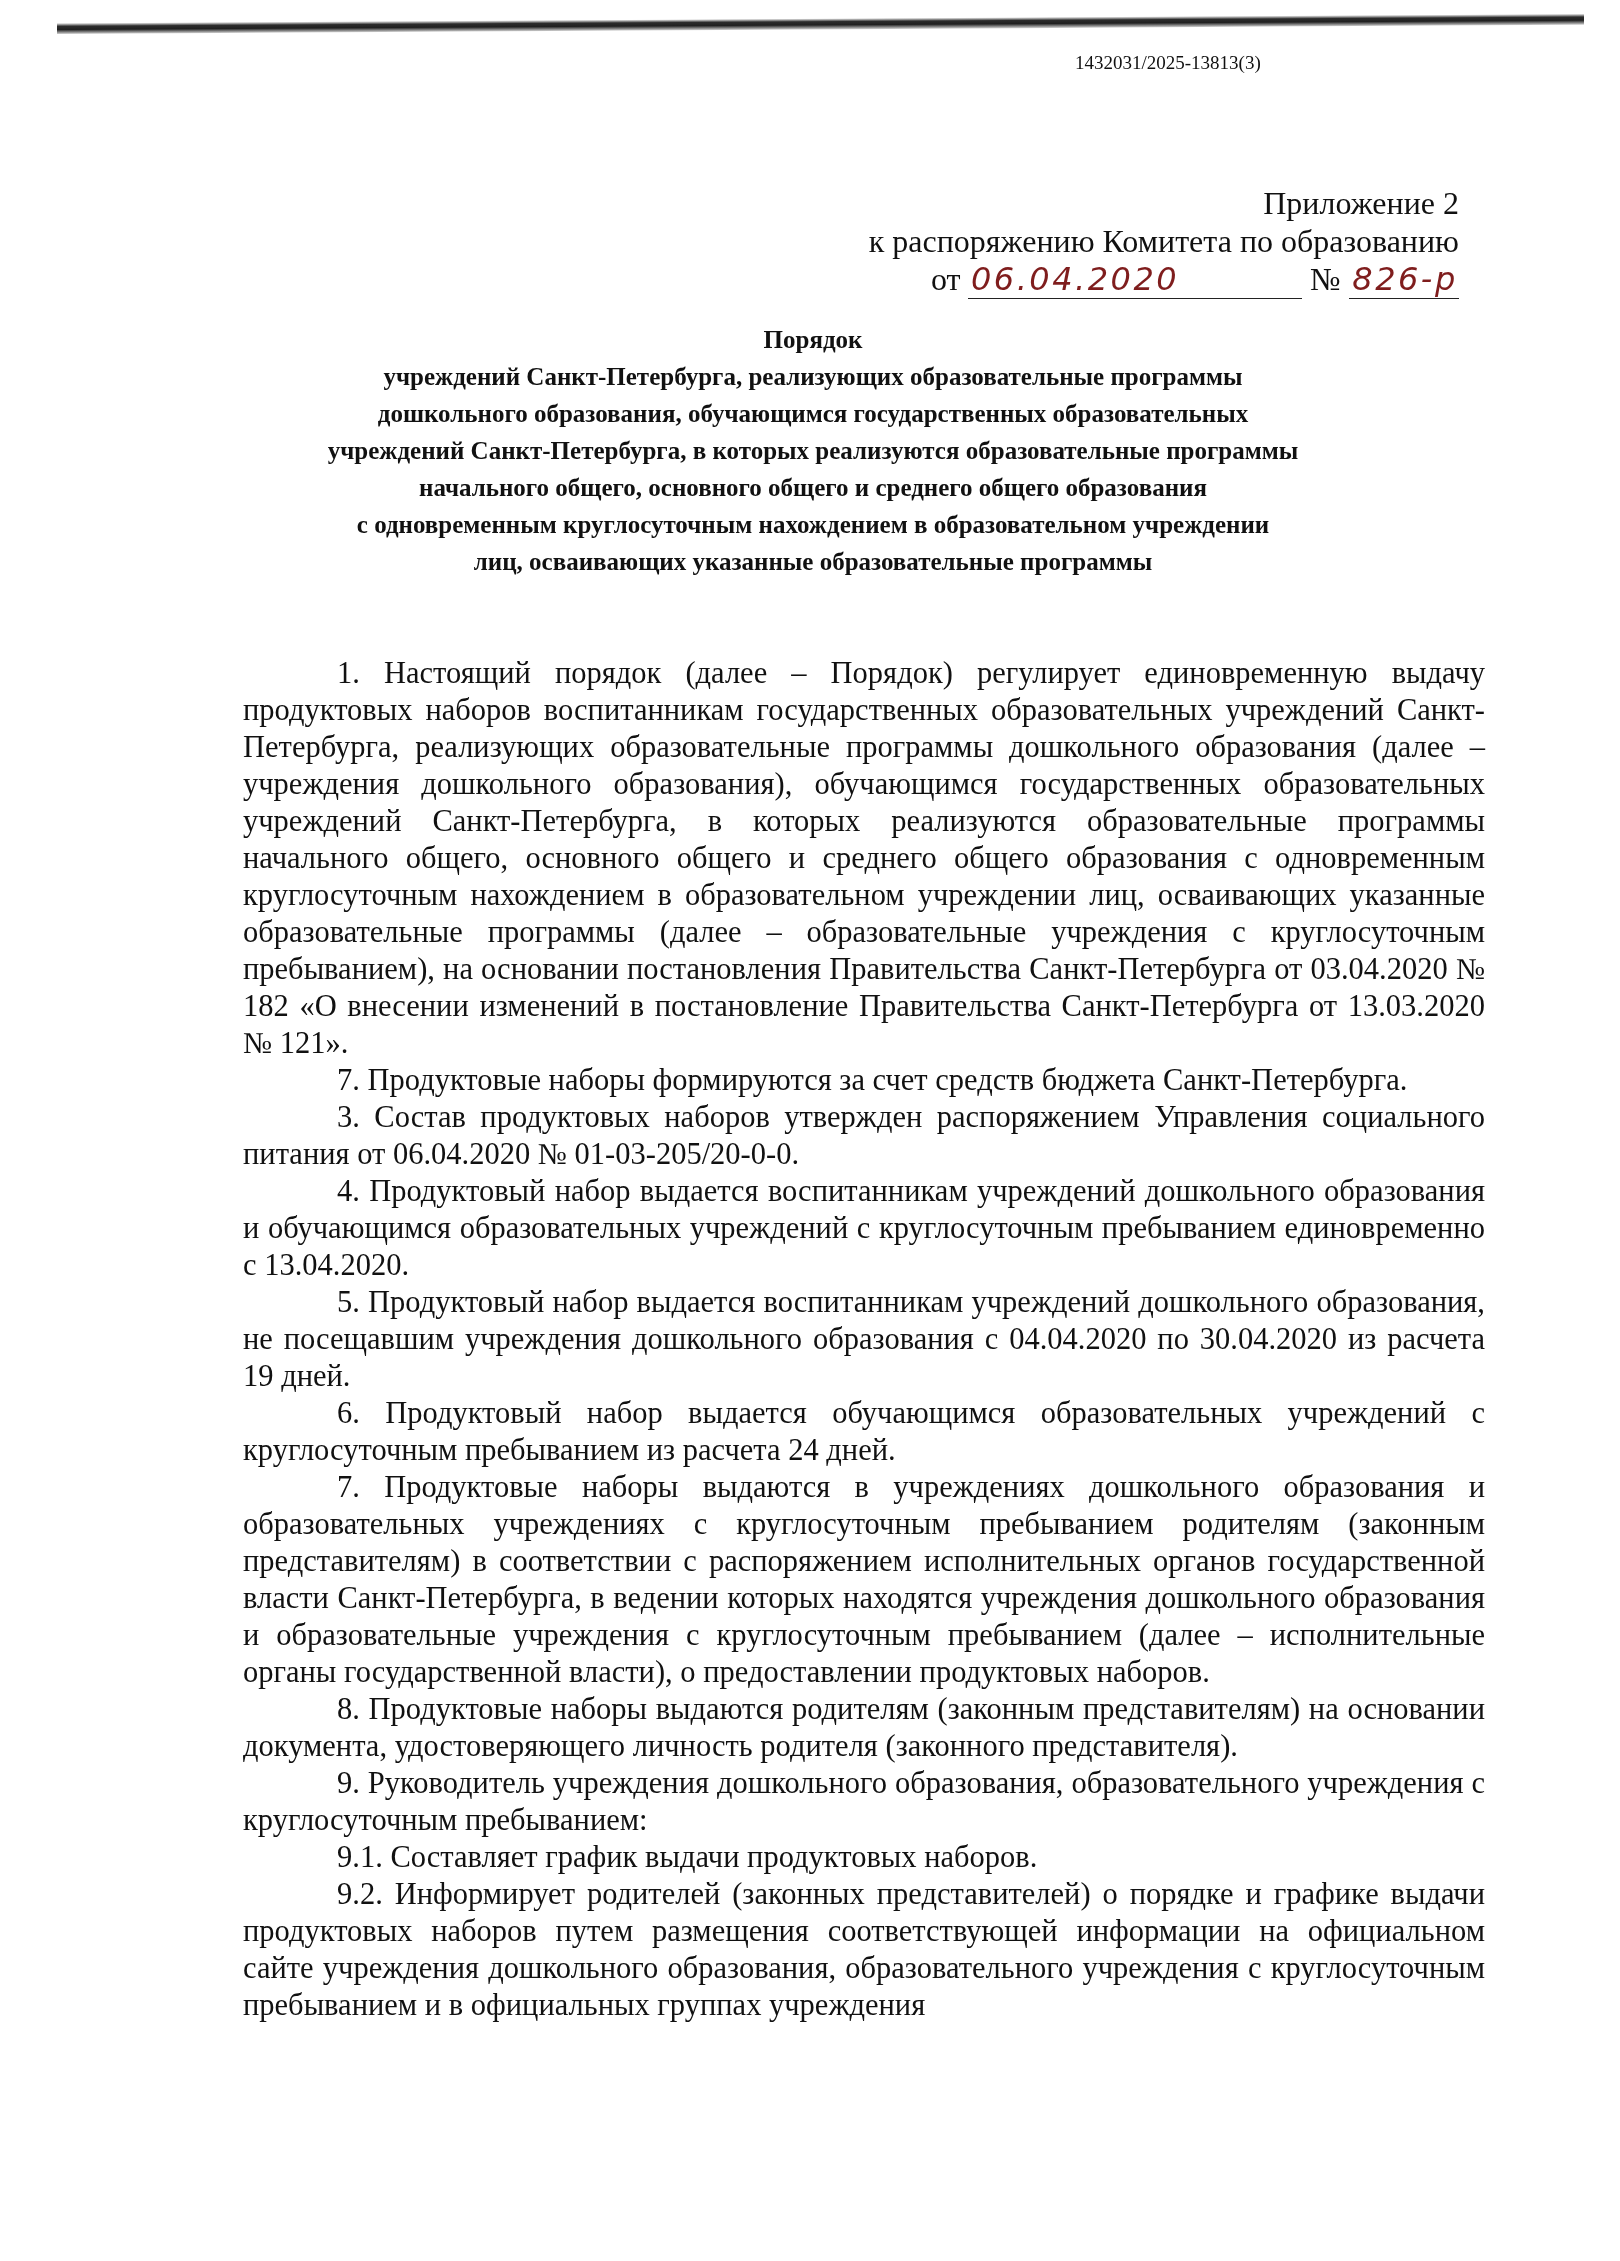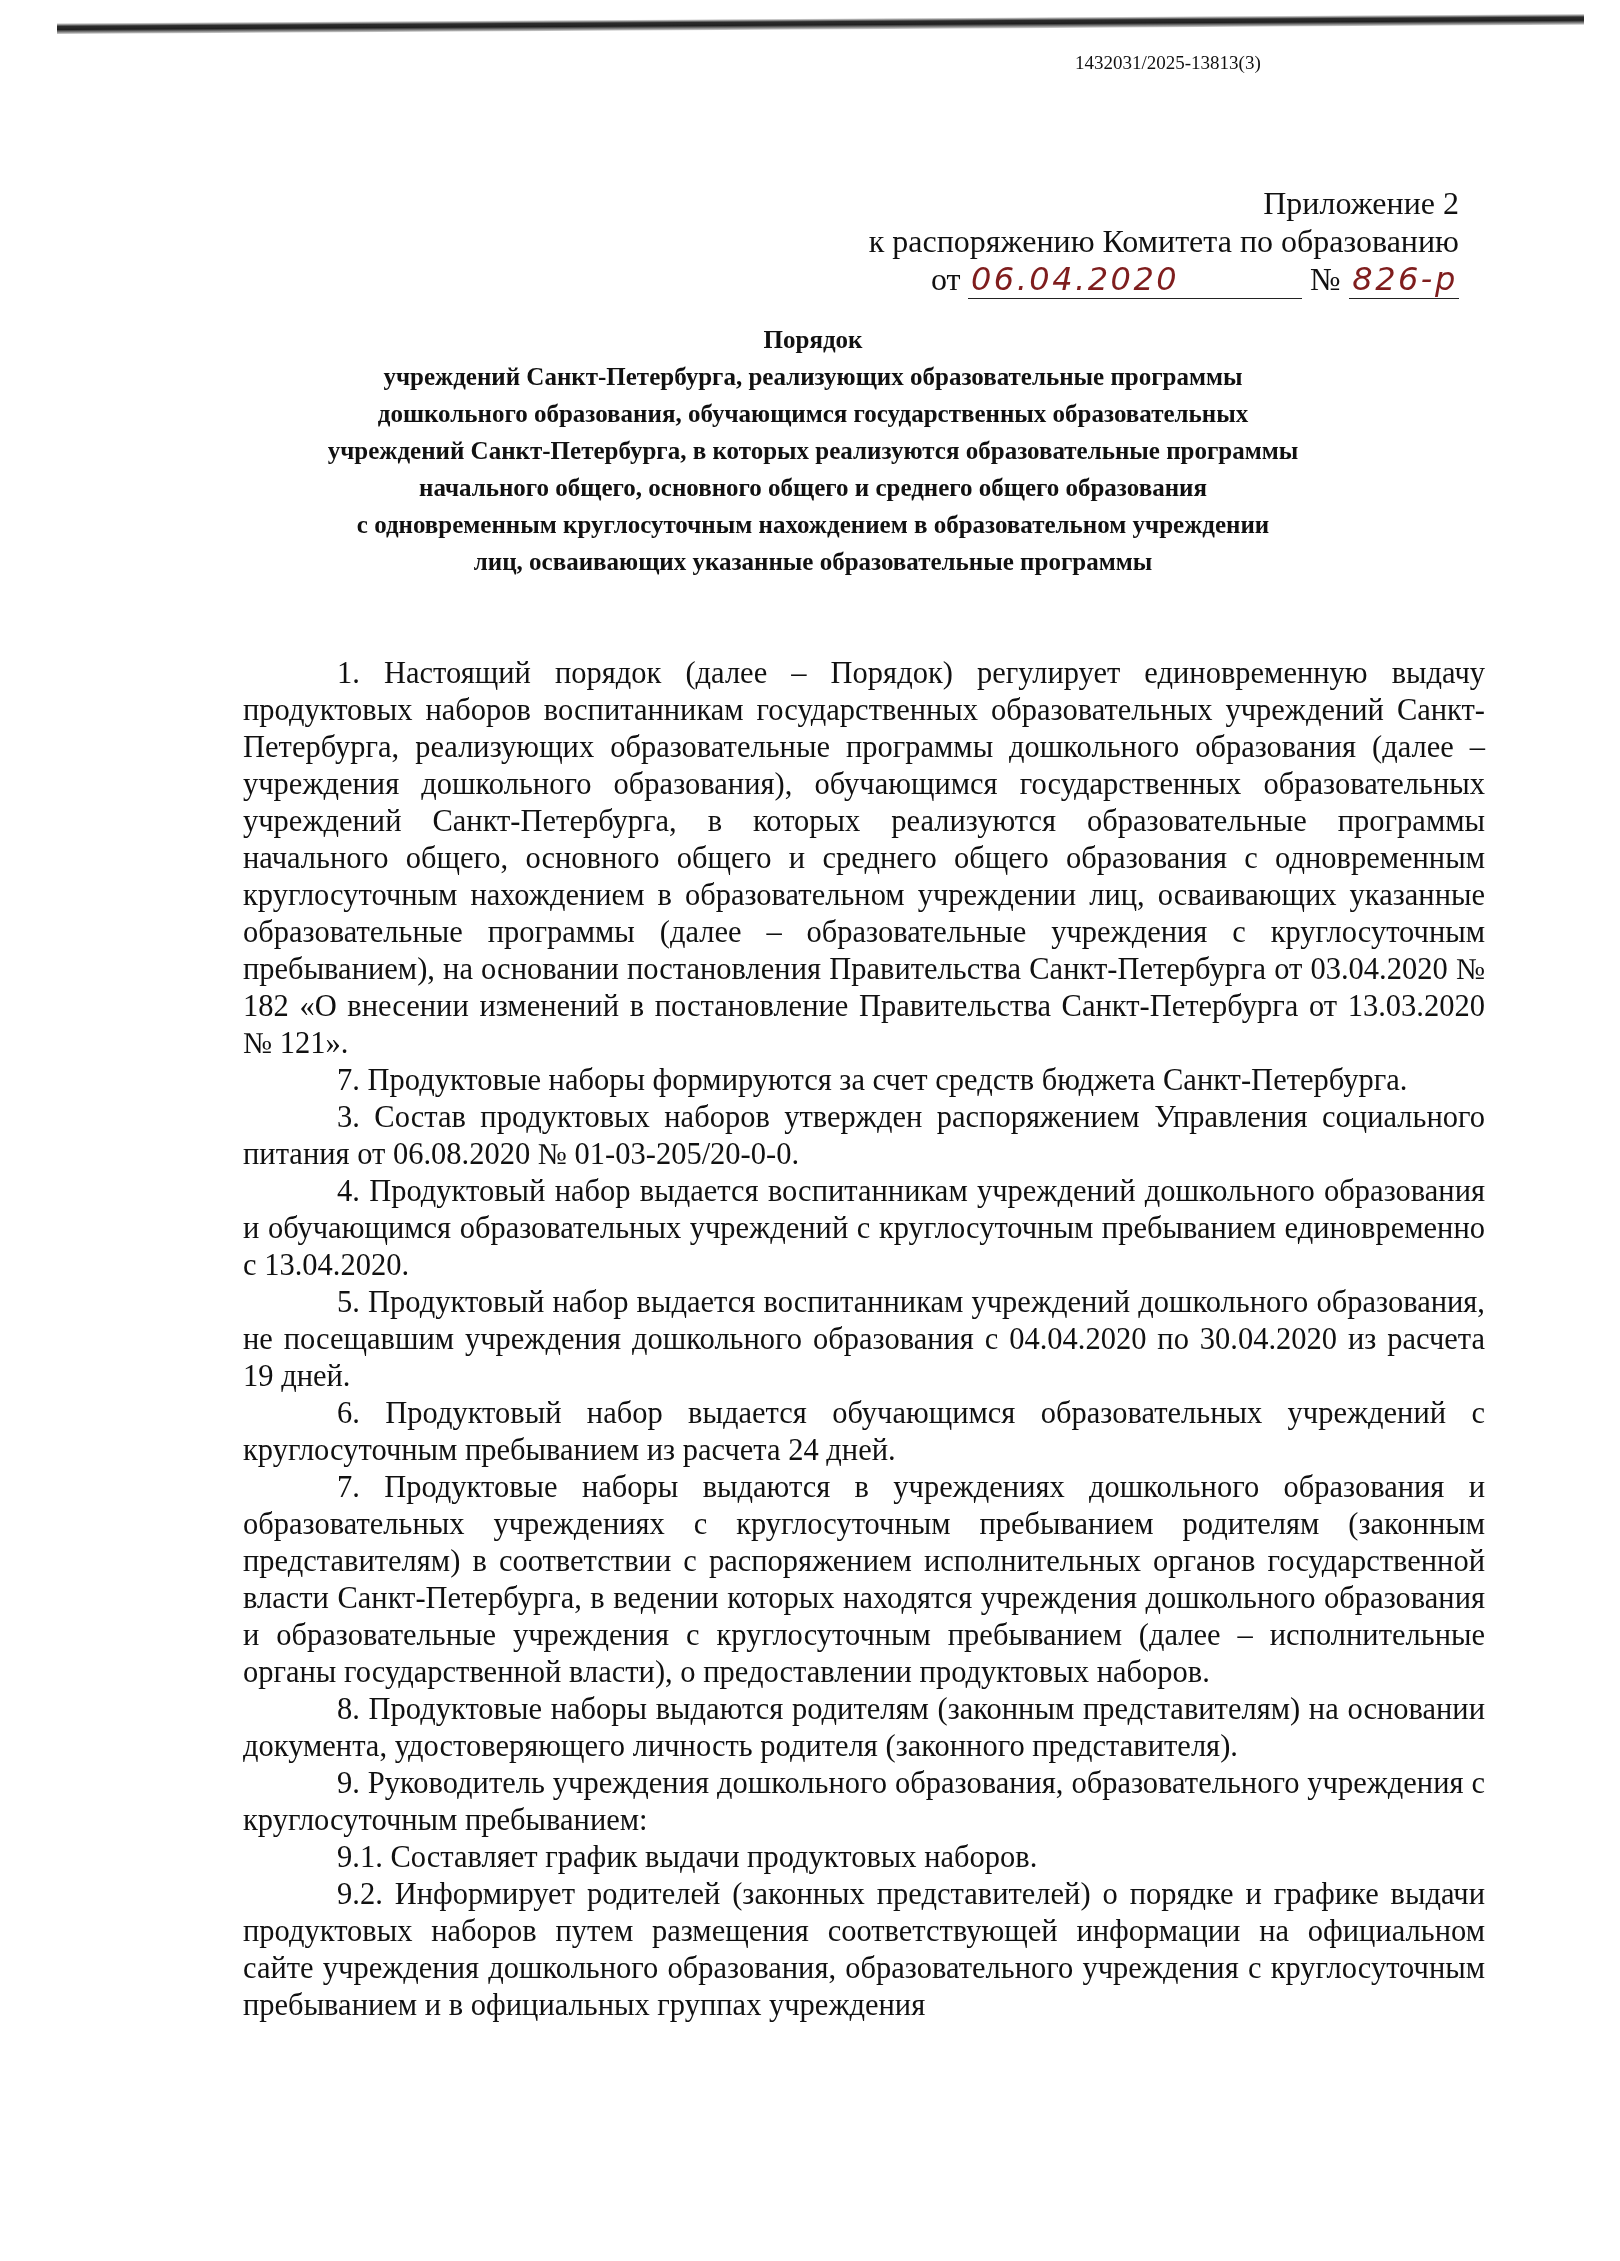--- a/index.html
+++ b/index.html
@@ -46,21 +46,21 @@
   <span class="line">дошкольного образования, обучающимся государственных образовательных</span>
   <span class="line">учреждений Санкт-Петербурга, в которых реализуются образовательные программы</span>
   <span class="line">начального общего, основного общего и среднего общего образования</span>
   <span class="line">с одновременным круглосуточным нахождением в образовательном учреждении</span>
   <span class="line">лиц, осваивающих указанные образовательные программы</span>
 </div>
 
 <div class="body">
   <p class="para">1. Настоящий порядок (далее – Порядок) регулирует единовременную выдачу продуктовых наборов воспитанникам государственных образовательных учреждений Санкт-Петербурга, реализующих образовательные программы дошкольного образования (далее – учреждения дошкольного образования), обучающимся государственных образовательных учреждений Санкт-Петербурга, в которых реализуются образовательные программы начального общего, основного общего и среднего общего образования с одновременным круглосуточным нахождением в образовательном учреждении лиц, осваивающих указанные образовательные программы (далее – образовательные учреждения с круглосуточным пребыванием), на основании постановления Правительства Санкт-Петербурга от 03.04.2020 № 182 «О внесении изменений в постановление Правительства Санкт-Петербурга от 13.03.2020 № 121».</p>
   <p class="para">7. Продуктовые наборы формируются за счет средств бюджета Санкт-Петербурга.</p>
-  <p class="para">3. Состав продуктовых наборов утвержден распоряжением Управления социального питания от 06.08.2020 № 01-03-205/20-0-0.</p>
+  <p class="para">3. Состав продуктовых наборов утвержден распоряжением Управления социального питания от 06.04.2020 № 01-03-205/20-0-0.</p>
   <p class="para">4. Продуктовый набор выдается воспитанникам учреждений дошкольного образования и обучающимся образовательных учреждений с круглосуточным пребыванием единовременно с 13.04.2020.</p>
   <p class="para">5. Продуктовый набор выдается воспитанникам учреждений дошкольного образования, не посещавшим учреждения дошкольного образования с 04.04.2020 по 30.04.2020 из расчета 19 дней.</p>
   <p class="para">6. Продуктовый набор выдается обучающимся образовательных учреждений с круглосуточным пребыванием из расчета 24 дней.</p>
   <p class="para">7. Продуктовые наборы выдаются в учреждениях дошкольного образования и образовательных учреждениях с круглосуточным пребыванием родителям (законным представителям) в соответствии с распоряжением исполнительных органов государственной власти Санкт-Петербурга, в ведении которых находятся учреждения дошкольного образования и образовательные учреждения с круглосуточным пребыванием (далее – исполнительные органы государственной власти), о предоставлении продуктовых наборов.</p>
   <p class="para">8. Продуктовые наборы выдаются родителям (законным представителям) на основании документа, удостоверяющего личность родителя (законного представителя).</p>
   <p class="para">9. Руководитель учреждения дошкольного образования, образовательного учреждения с круглосуточным пребыванием:</p>
   <p class="para">9.1. Составляет график выдачи продуктовых наборов.</p>
   <p class="para">9.2. Информирует родителей (законных представителей) о порядке и графике выдачи продуктовых наборов путем размещения соответствующей информации на официальном сайте учреждения дошкольного образования, образовательного учреждения с круглосуточным пребыванием и в официальных группах учреждения</p>
 </div>
 

